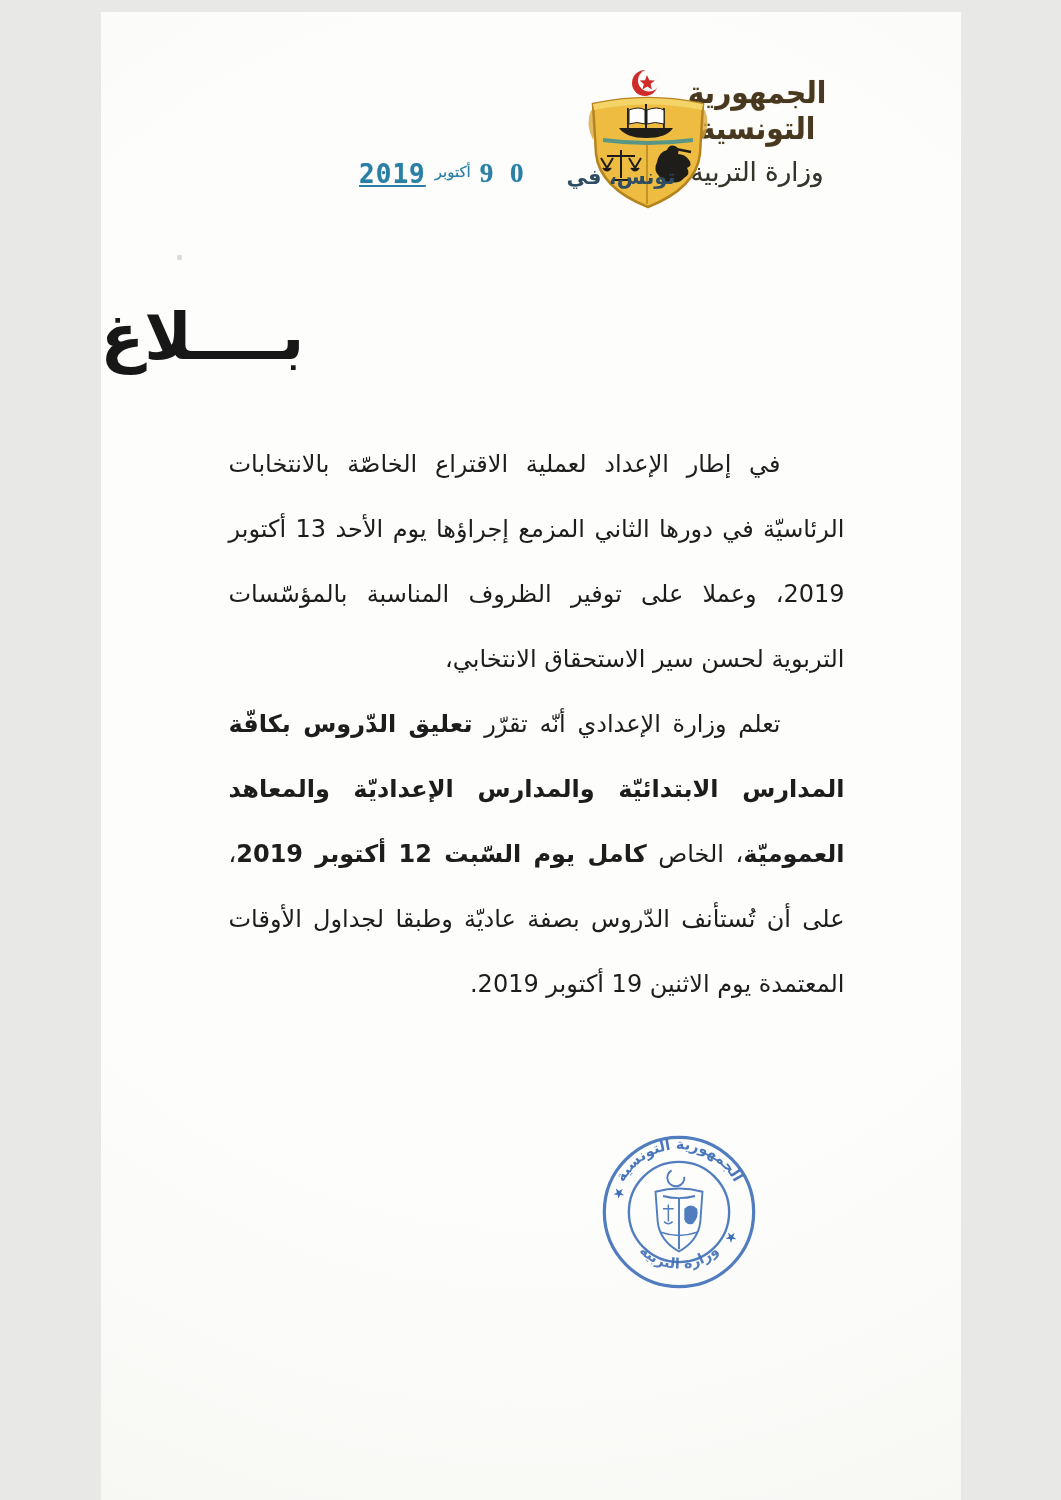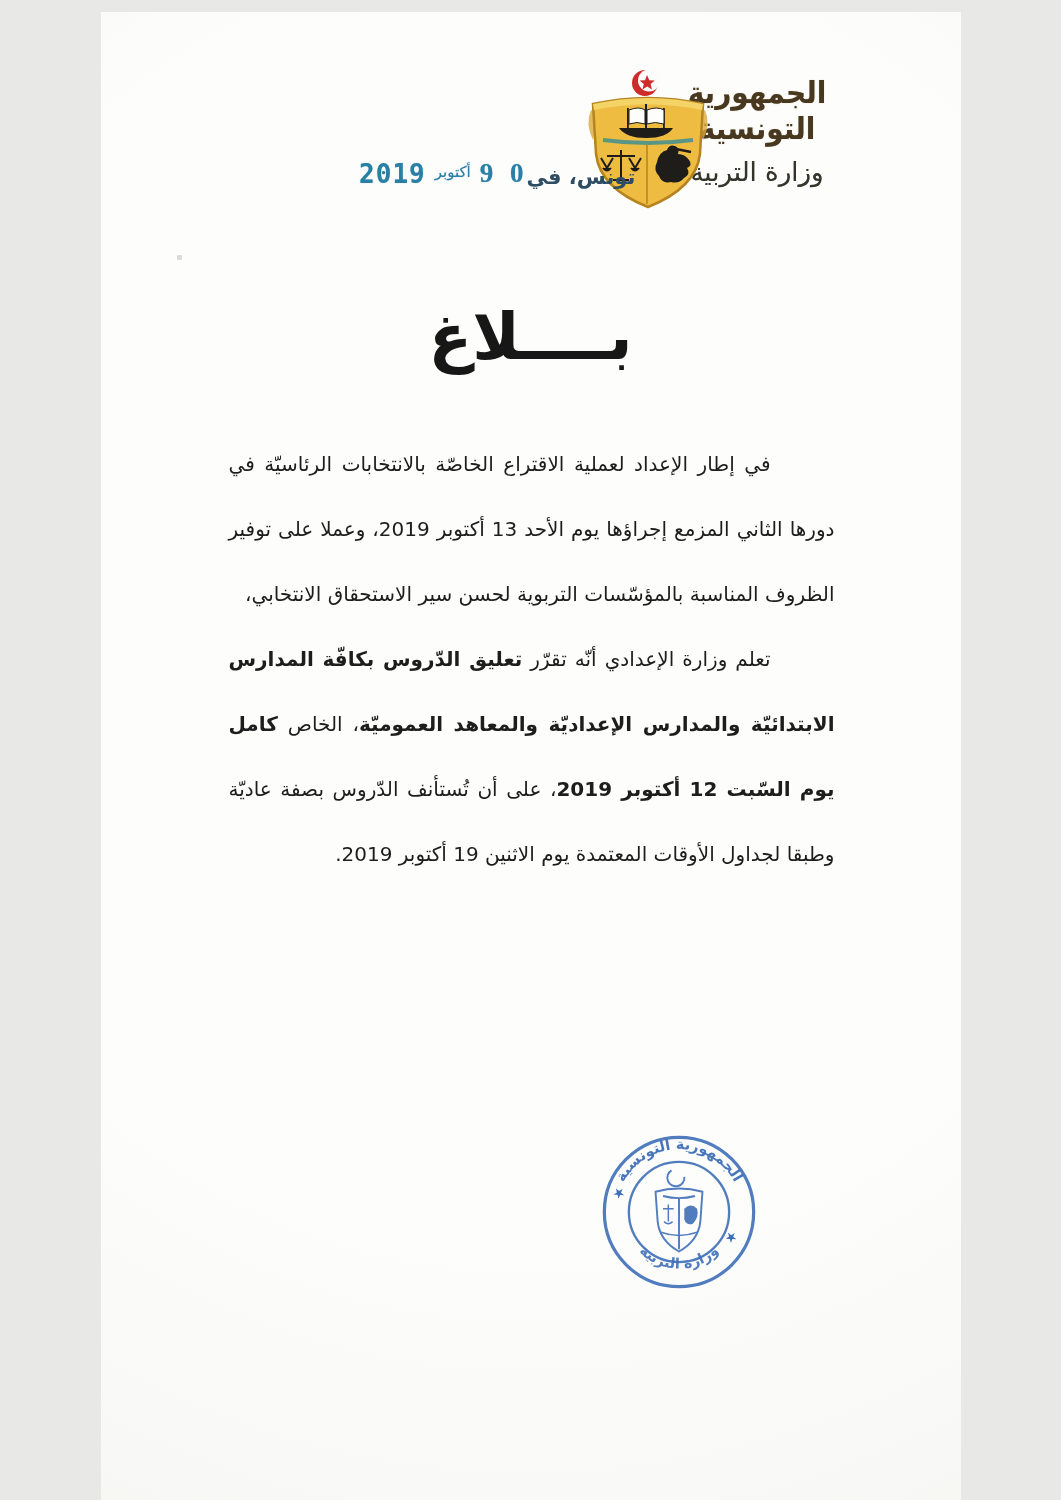--- a/index.html
+++ b/index.html
@@ -13,42 +13,42 @@
   
   .header-right{position:absolute;top:66px;right:96px;width:215px;text-align:center;}
   .republic{
     font-size:28px;font-weight:bold;color:#47381f;letter-spacing:-1px;
     transform:scaleY(1.08);filter:blur(.2px);
     text-shadow:0 0 1px rgba(120,90,30,.45);
   }
   .ministry{margin-top:13px;font-size:26px;color:#35342b;text-shadow:0 0 .5px rgba(40,40,30,.5);}
   .emblem{position:absolute;top:54px;left:482px;width:130px;height:145px;}
   .place-label{
-    position:absolute;top:153px;left:426px;font-size:21px;font-weight:bold;
+    position:absolute;top:153px;left:466px;font-size:21px;font-weight:bold;
     color:#2e4d63;white-space:nowrap;direction:rtl;
   }
   .date-stamp{
     position:absolute;top:146px;left:230px;width:198px;
     display:flex;direction:rtl;justify-content:flex-start;align-items:center;gap:9px;
     color:#2a7fa4;text-shadow:0 0 1px rgba(42,127,164,.55);
   }
   .date-stamp .day{font-size:27px;font-weight:bold;letter-spacing:5px;font-family:Liberation Serif, serif;}
   .date-stamp .month{font-size:15px;font-weight:normal;transform:translateY(-2px);}
-  .date-stamp .year{font-size:26px;font-weight:bold;letter-spacing:1px;font-family:"DejaVu Sans Mono","DejaVu Sans",monospace;}
+  .date-stamp .year{font-size:26px;font-weight:bold;letter-spacing:1px;font-family:"DejaVu Sans Mono","DejaVu Sans",monospace;text-decoration:underline;}
   
   .title{
-    position:absolute;top:288px;left:0;width:100%;margin:0;text-align:center;
+    position:absolute;top:288px;left:0;width:100%;margin:0;text-align:left;
     font-size:64px;font-weight:bold;color:#171717;direction:rtl;
     letter-spacing:1px;
   }
   
   .body-text{
-    position:absolute;top:420px;right:126px;left:128px;
+    position:absolute;top:420px;right:116px;left:128px;
     direction:rtl;text-align:justify;color:#1d1d1d;
-    font-size:20px;line-height:65px;
+    font-size:24px;line-height:65px;
   }
   .body-text p{margin:0;text-indent:64px;}
   .body-text .b{font-weight:bold;}
   
   .seal{position:absolute;top:1120px;left:498px;width:160px;height:160px;opacity:.92;}
   .speck{position:absolute;top:243px;left:76px;width:5px;height:5px;background:#9a9a9a;opacity:.35;border-radius:1px;}
 </style>
 </head>
 <body>
 

